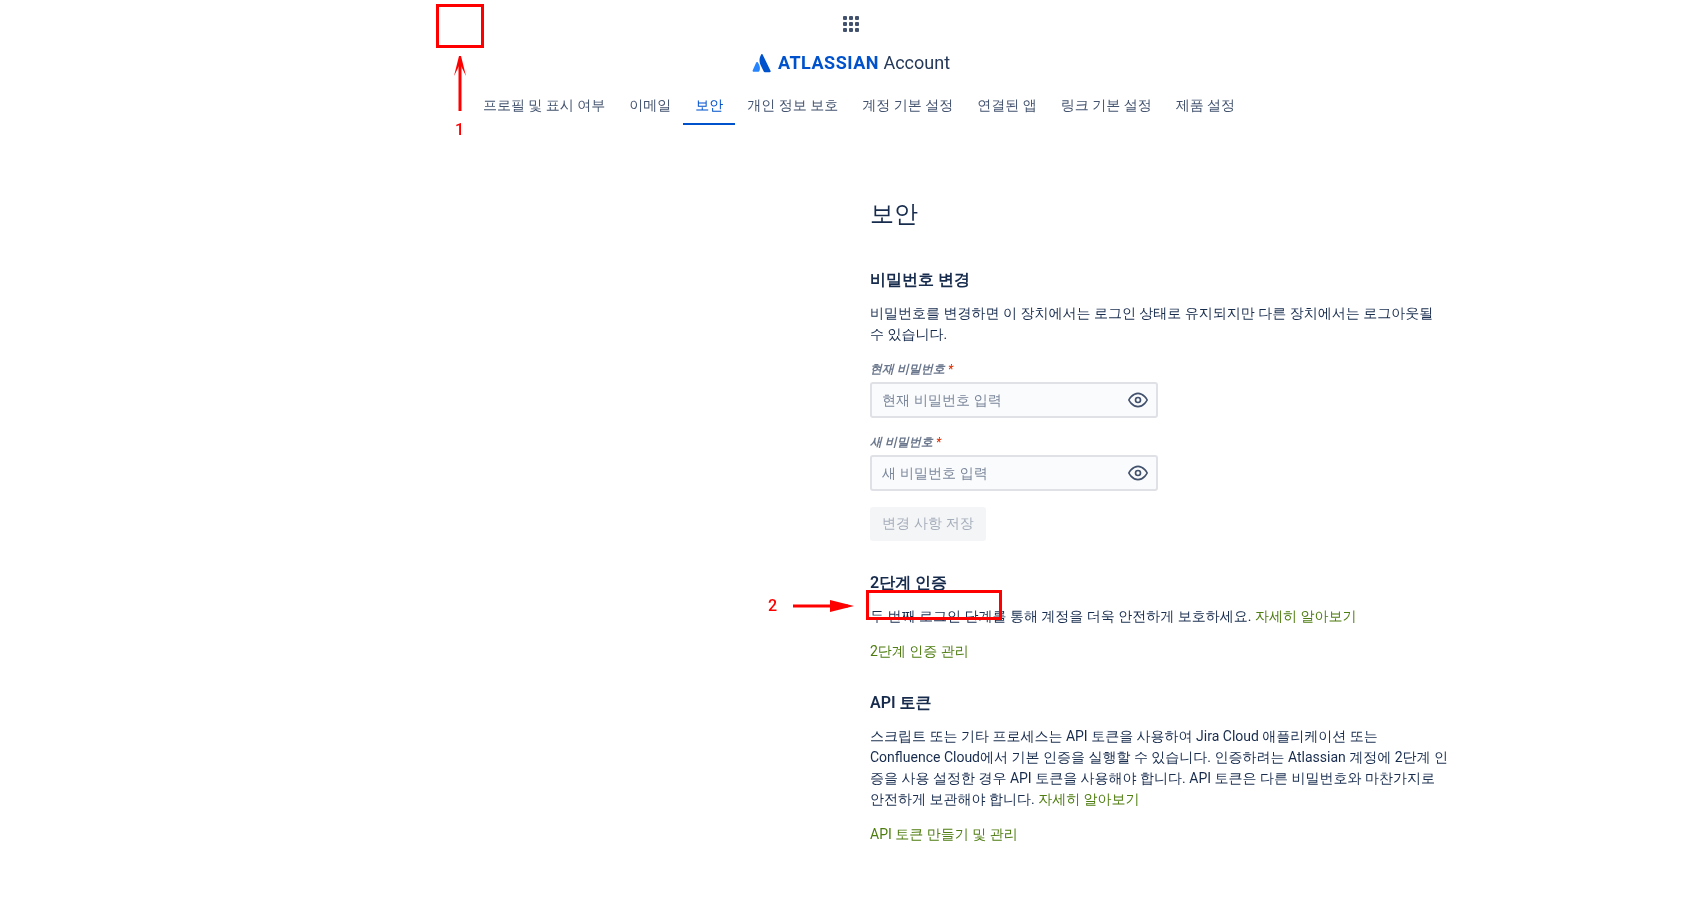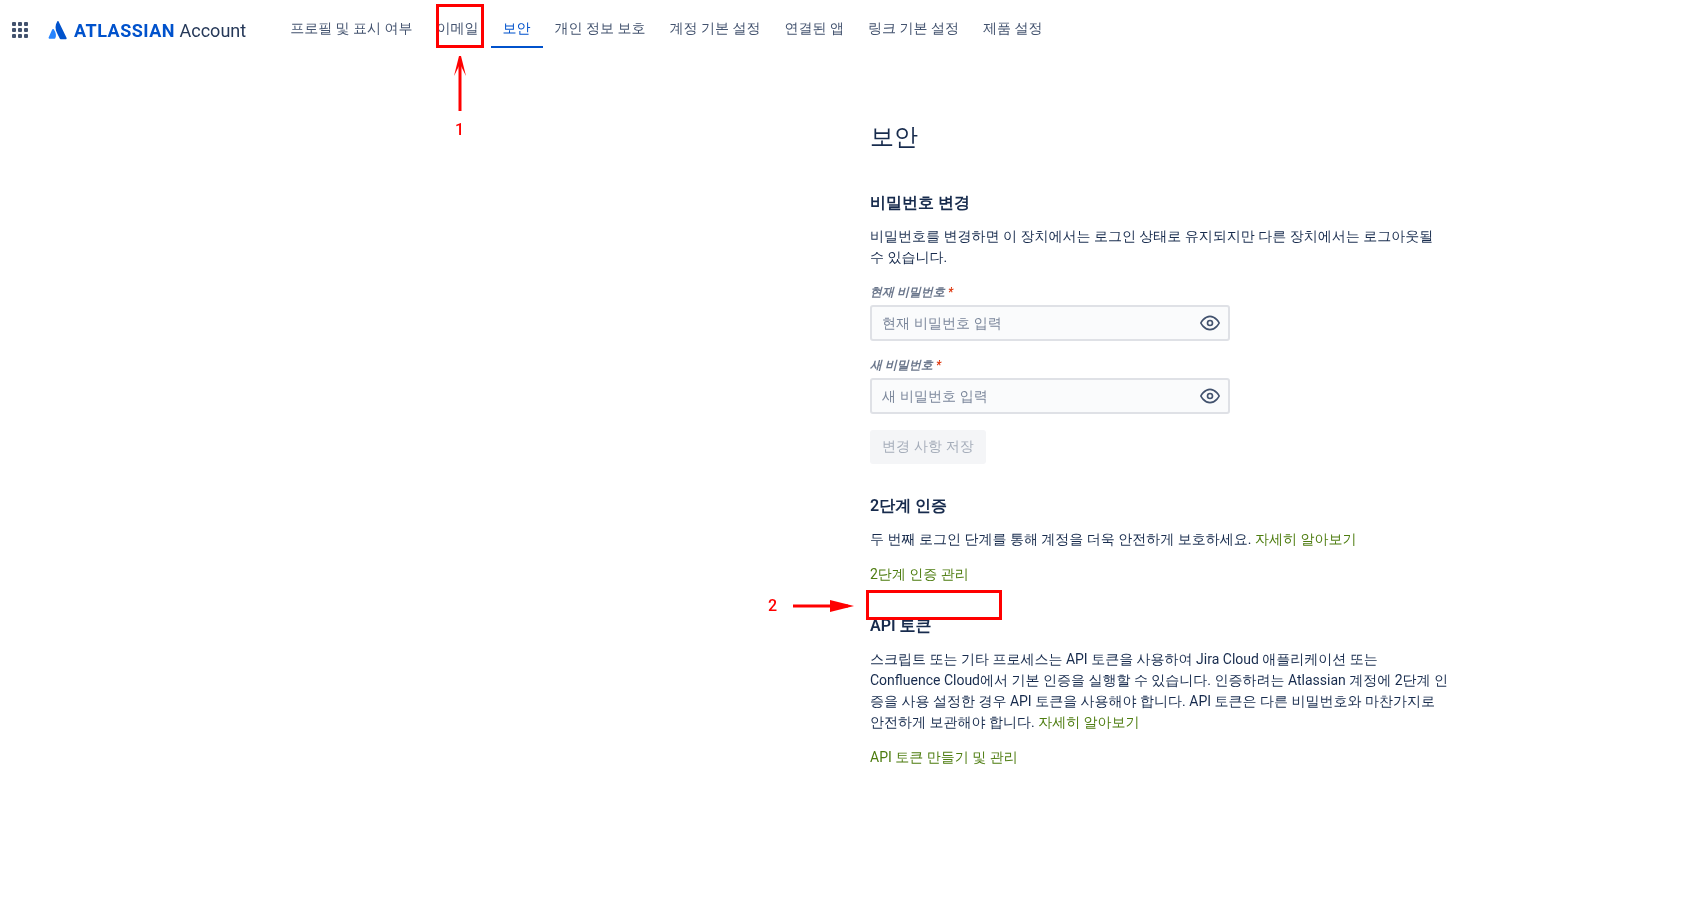--- a/index.html
+++ b/index.html
@@ -8,23 +8,24 @@
       box-sizing: border-box;
     }
     body {
       font-family: -apple-system, BlinkMacSystemFont, "Segoe UI", Roboto, "Helvetica Neue", Arial, sans-serif;
       background: #fff;
       color: #172B4D;
     }
     .header {
       display: flex;
       align-items: center;
-      padding: 12px 8px;
+      padding: 12px 16px;
       border-bottom: 1px solid #fff;
       gap: 16px;
+      flex-direction: column;
     }
     .app-switcher {
       display: grid;
       grid-template-columns: repeat(3, 4px);
       grid-template-rows: repeat(3, 4px);
       gap: 2px;
       cursor: pointer;
       padding: 4px;
     }
     .app-switcher span {
@@ -132,21 +133,21 @@
       color: #6B778C;
       margin-bottom: 4px;
       display: block;
       font-style: italic;
     }
     .label .required {
       color: #DE350B;
     }
     .input-wrapper {
       position: relative;
-      width: 360px;
+      width: 288px;
     }
     .input {
       width: 100%;
       padding: 8px 40px 8px 10px;
       border: 2px solid #DFE1E6;
       border-radius: 3px;
       font-size: 14px;
       background: #FAFBFC;
       color: #172B4D;
     }

